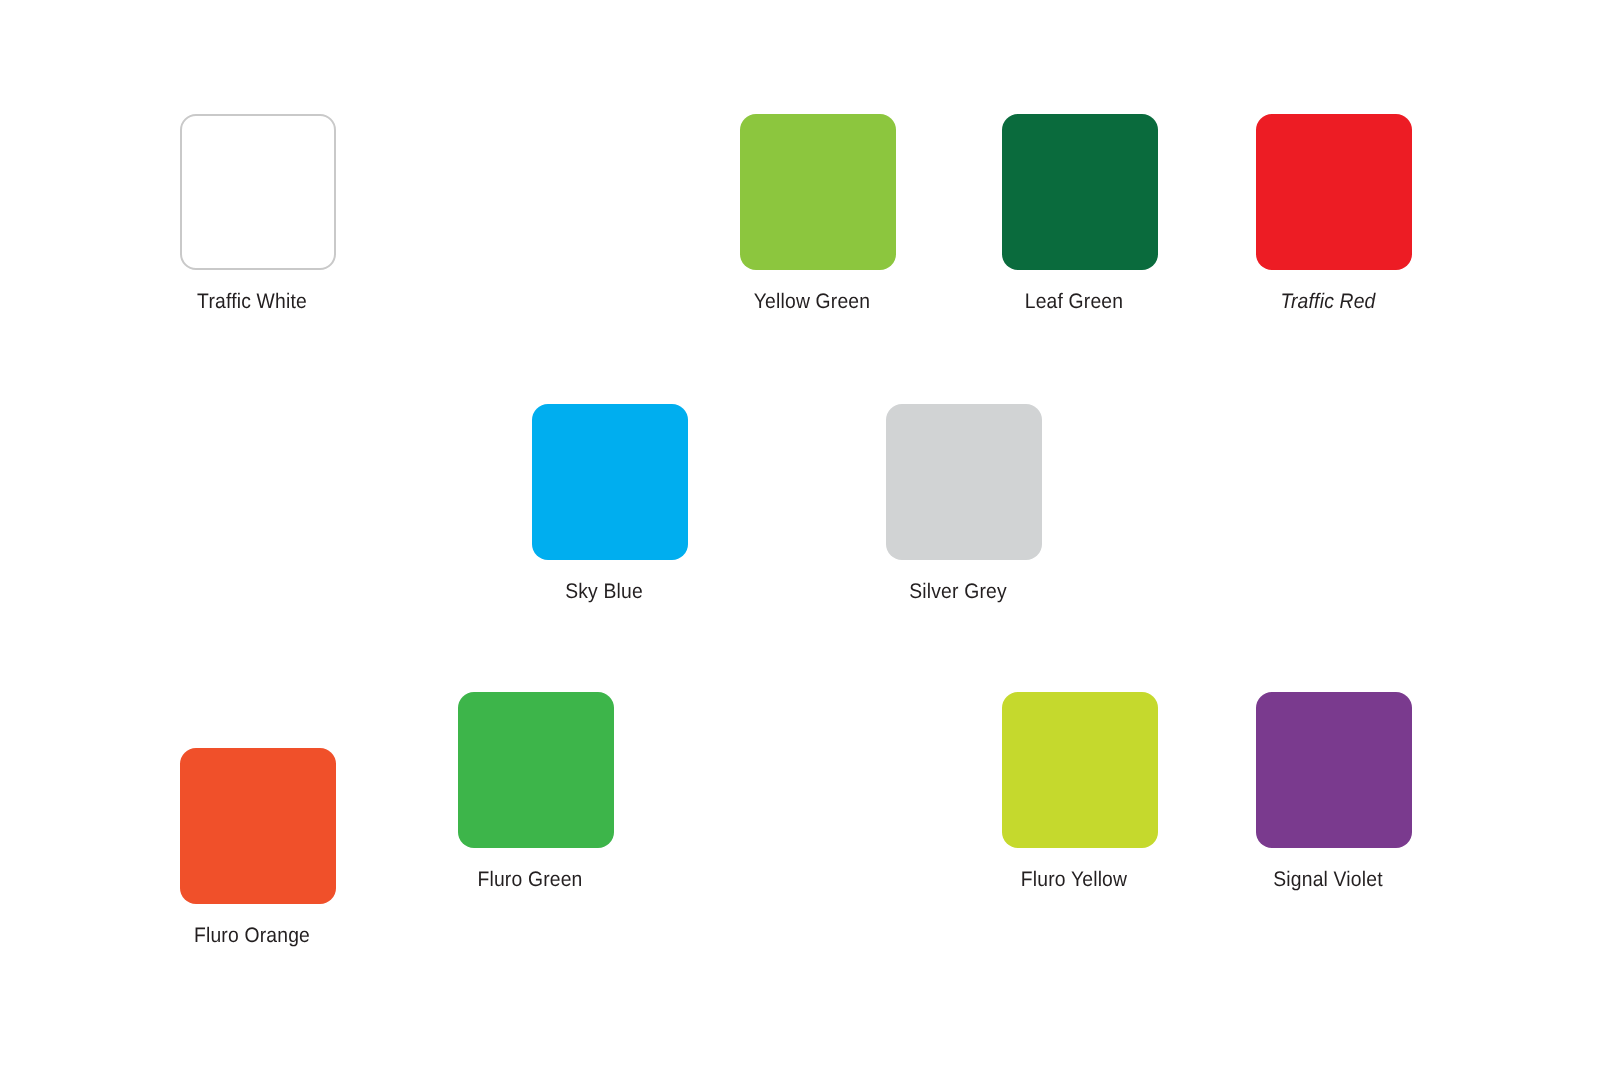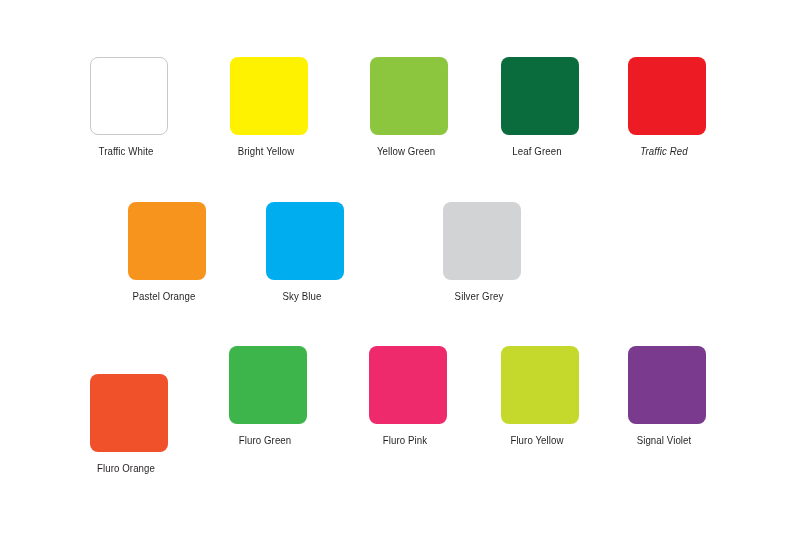--- a/index.html
+++ b/index.html
@@ -45,60 +45,48 @@
   }
 </style>
 </head>
 <body>
 
 <div id="swatch-board" style="background: rgb(255, 255, 255);">
     <div class="swatch-cell" style="left: 90px; top: 57px;">
       <div class="swatch-chip outlined" style="background: rgb(255, 255, 255); border-color: rgb(201, 201, 201);"></div>
       <div class="swatch-label" style="color: rgb(35, 31, 32);">Traffic White</div>
     </div>
-    <div class="swatch-cell" style="left: 230px; top: 57px;">
-      <div class="swatch-chip" style="background: rgb(255, 242, 0);"></div>
-      <div class="swatch-label" style="color: rgb(35, 31, 32);">Bright Yellow</div>
-    </div>
     <div class="swatch-cell" style="left: 370px; top: 57px;">
       <div class="swatch-chip" style="background: rgb(140, 198, 62);"></div>
       <div class="swatch-label" style="color: rgb(35, 31, 32);">Yellow Green</div>
     </div>
     <div class="swatch-cell" style="left: 501px; top: 57px;">
       <div class="swatch-chip" style="background: rgb(10, 107, 61);"></div>
       <div class="swatch-label" style="color: rgb(35, 31, 32);">Leaf Green</div>
     </div>
     <div class="swatch-cell" style="left: 628px; top: 57px; font-style: italic;">
       <div class="swatch-chip" style="background: rgb(237, 28, 36);"></div>
       <div class="swatch-label" style="color: rgb(35, 31, 32);">Traffic Red</div>
-    </div>
-    <div class="swatch-cell" style="left: 128px; top: 202px;">
-      <div class="swatch-chip" style="background: rgb(247, 148, 30);"></div>
-      <div class="swatch-label" style="color: rgb(35, 31, 32);">Pastel Orange</div>
     </div>
     <div class="swatch-cell" style="left: 443px; top: 202px;">
       <div class="swatch-chip" style="background: rgb(209, 211, 212);"></div>
       <div class="swatch-label" style="color: rgb(35, 31, 32);">Silver Grey</div>
     </div>
     <div class="swatch-cell" style="left: 266px; top: 202px;">
       <div class="swatch-chip" style="background: rgb(0, 174, 239);"></div>
       <div class="swatch-label" style="color: rgb(35, 31, 32);">Sky Blue</div>
     </div>
     <div class="swatch-cell" style="left: 90px; top: 346px; margin-top: 28px;">
       <div class="swatch-chip" style="background: rgb(240, 80, 42);"></div>
       <div class="swatch-label" style="color: rgb(35, 31, 32);">Fluro Orange</div>
     </div>
     <div class="swatch-cell" style="left: 229px; top: 346px;">
       <div class="swatch-chip" style="background: rgb(61, 181, 74);"></div>
       <div class="swatch-label" style="color: rgb(35, 31, 32);">Fluro Green</div>
     </div>
-    <div class="swatch-cell" style="left: 369px; top: 346px;">
-      <div class="swatch-chip" style="background: rgb(238, 42, 108);"></div>
-      <div class="swatch-label" style="color: rgb(35, 31, 32);">Fluro Pink</div>
-    </div>
     <div class="swatch-cell" style="left: 501px; top: 346px;">
       <div class="swatch-chip" style="background: rgb(197, 217, 45);"></div>
       <div class="swatch-label" style="color: rgb(35, 31, 32);">Fluro Yellow</div>
     </div>
     <div class="swatch-cell" style="left: 628px; top: 346px;">
       <div class="swatch-chip" style="background: rgb(122, 58, 142);"></div>
       <div class="swatch-label" style="color: rgb(35, 31, 32);">Signal Violet</div>
     </div>
   </div>
 

